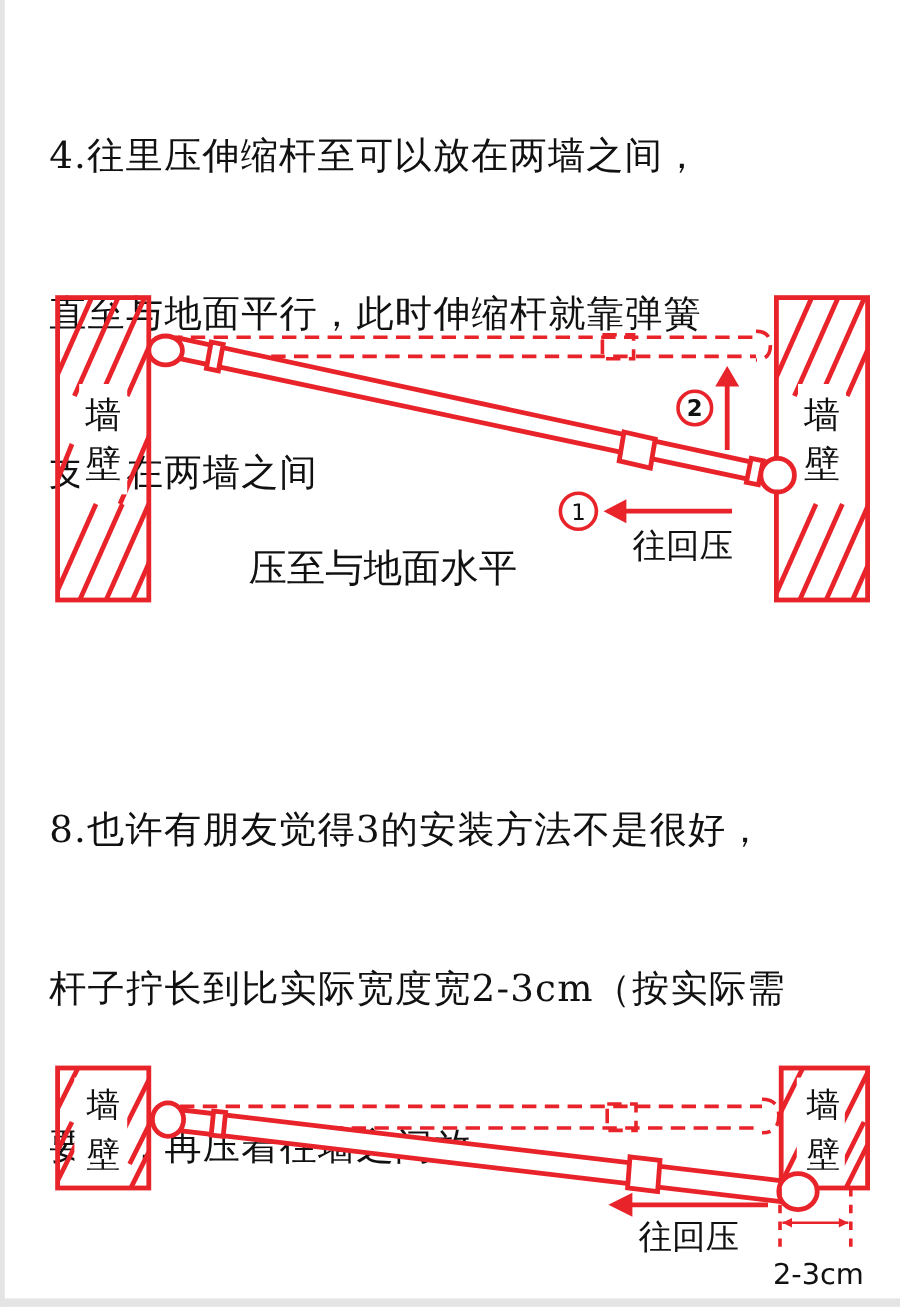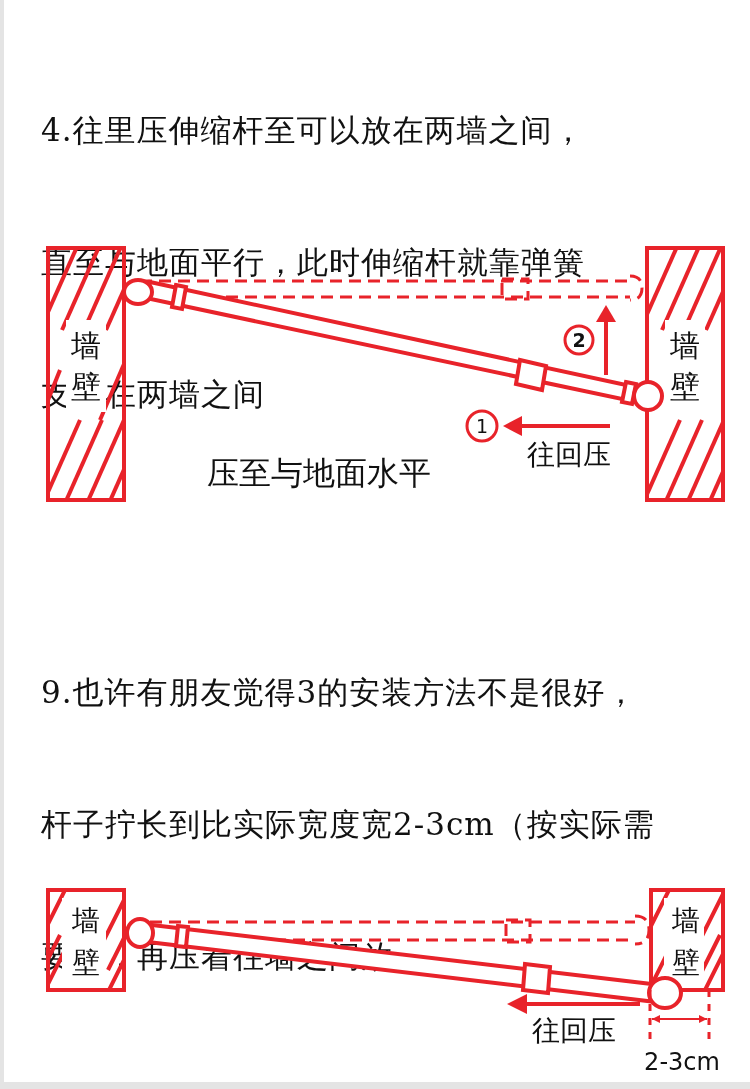--- a/index.html
+++ b/index.html
@@ -108,21 +108,21 @@
   </g>
   <g>
     <circle cx="482" cy="426" r="15" fill="#fff" stroke="#e8232a" stroke-width="3"></circle>
     <text class="lbl" x="482" y="433" font-size="19" text-anchor="middle">1</text>
   </g>
   <text class="lbl" x="527" y="464" font-size="28">往回压</text>
   <text class="lbl" x="207" y="484" font-size="32">压至与地面水平</text>
 </svg>
 
 <div class="para" style="top:582px;">
-  <div>9.也许有朋友觉得3的安装方法不是很好，</div>
+  <div>8.也许有朋友觉得3的安装方法不是很好，</div>
   <div>杆子拧长到比实际宽度宽2-3cm（按实际需</div>
   <div>要），再压着往墙之间放。</div>
 </div>
 
 <svg style="top:880px;" width="750" height="200" viewBox="0 880 750 200">
   <defs>
     <clipPath id="wl2">
         <rect x="48" y="890" width="76" height="100"></rect>
       </clipPath>
     <clipPath id="wr2">

